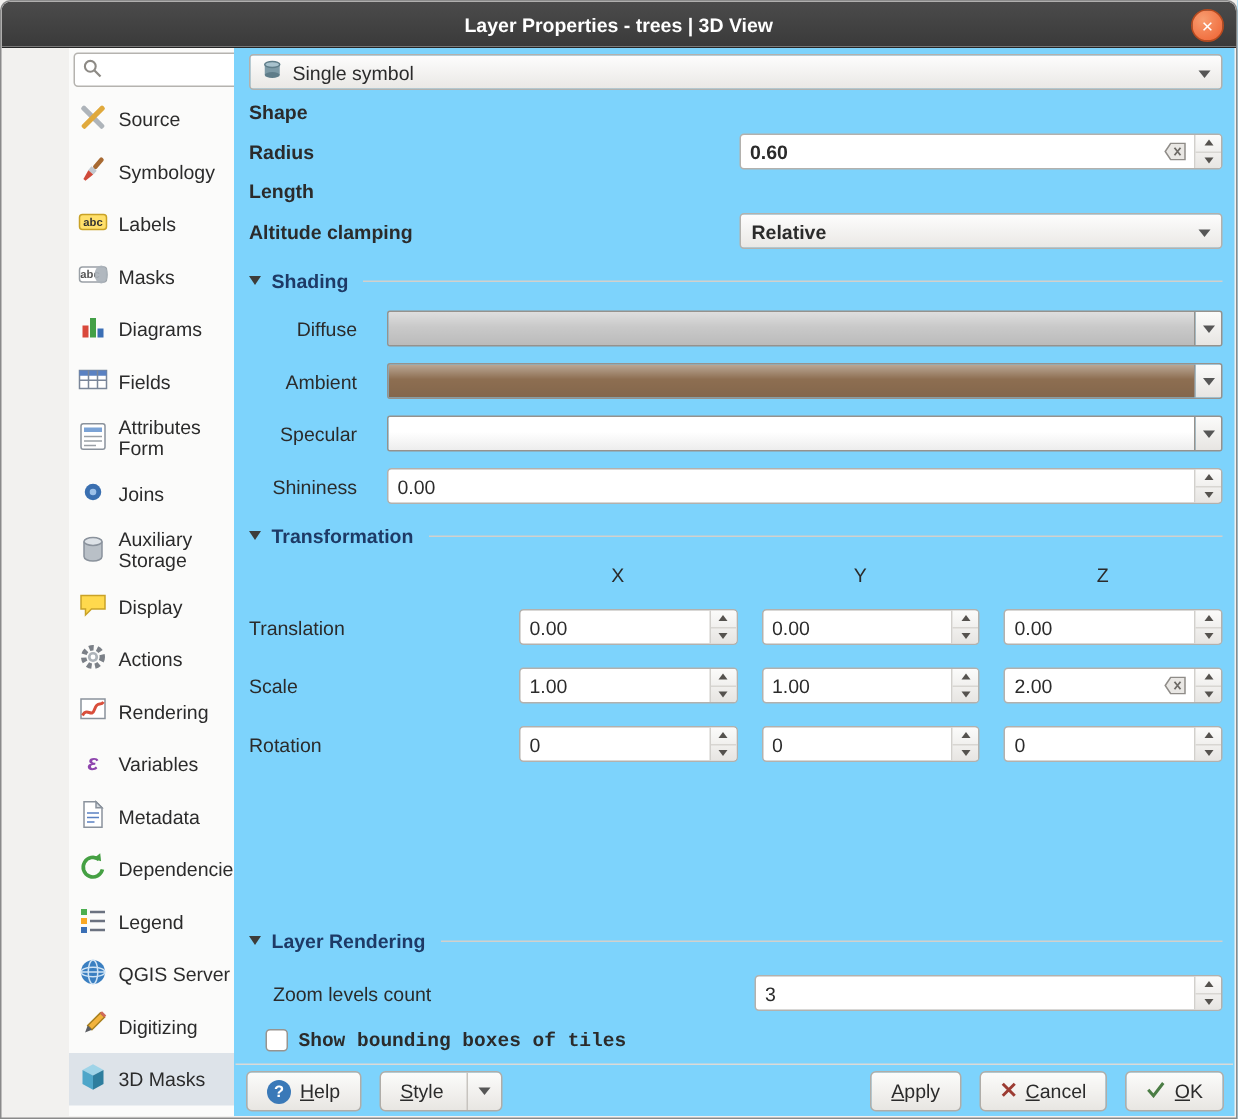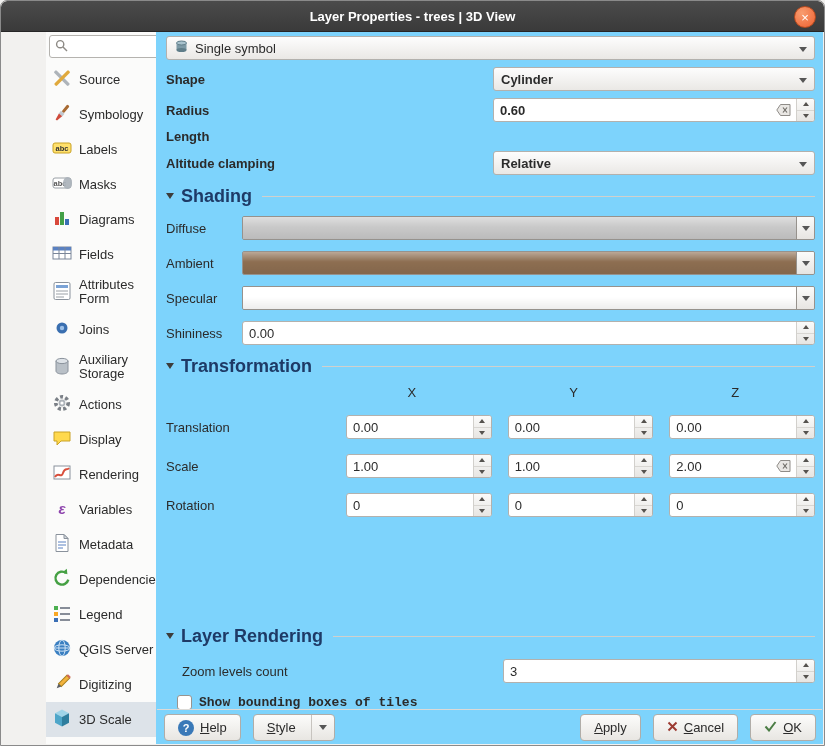--- a/index.html
+++ b/index.html
@@ -43,25 +43,25 @@
   .spin input{border:0;outline:0;flex:1;min-width:0;padding:0 6px;font:inherit;color:#2b2b2b;background:transparent;}
   .spin .clear{display:flex;align-items:center;padding:0 5px;}
   .spin .btns{width:17px;border-left:1px solid #d2d0cc;background:linear-gradient(#fbfbfa,#e7e5e2);display:flex;flex-direction:column;}
   .spin .btns .up,.spin .btns .dn{flex:1;display:flex;align-items:center;justify-content:center;}
   .spin .btns .up{border-bottom:1px solid #d8d6d2;}
   .up::after{content:"";width:0;height:0;border-left:3.5px solid transparent;border-right:3.5px solid transparent;border-bottom:4.5px solid #55524e;}
   .dn::after{content:"";width:0;height:0;border-left:3.5px solid transparent;border-right:3.5px solid transparent;border-top:4.5px solid #55524e;}
   
   .group-h{display:flex;align-items:center;gap:7px;margin-top:12px;height:18px;}
   .group-h .tri{width:0;height:0;border-left:4.5px solid transparent;border-right:4.5px solid transparent;border-top:6px solid #3d3d3b;}
-  .g-title{font-weight:bold;color:#1e3a66;font-size:18px;}
+  .g-title{font-weight:bold;color:#1e3a66;font-size:13px;}
   .g-line{flex:1;height:1px;background:#d2d0cc;margin-left:3px;}
   
   .sh-row{display:flex;align-items:center;margin-top:11px;}
-  .sh-lbl{width:72px;text-align:left;padding-right:4px;flex:0 0 auto;}
+  .sh-lbl{width:72px;text-align:right;padding-right:20px;flex:0 0 auto;}
   .color-btn{flex:1;height:22px;border:1px solid #96928d;border-radius:2px;display:flex;overflow:hidden;}
   .color-fill{flex:1;background-image:linear-gradient(rgba(255,255,255,.4),rgba(255,255,255,0) 45%,rgba(0,0,0,.07));}
   .color-dd{width:17px;border-left:1px solid #96928d;background:linear-gradient(#fbfbfa,#e7e5e2);display:flex;align-items:center;justify-content:center;}
   .color-dd::after{content:"";width:0;height:0;border-left:4px solid transparent;border-right:4px solid transparent;border-top:5px solid #565656;}
   .sh-row .spin{flex:1;}
   
   .tr-row{display:flex;align-items:center;margin-top:15px;gap:16px;}
   .tr-lbl{width:164px;flex:0 0 auto;}
   .tr-cell{flex:1;min-width:0;}
   .tr-cell .spin{width:100%;}
@@ -179,31 +179,31 @@
       </div>
     <div class="side-item two">
         <span><svg width="22" height="22" viewBox="0 0 22 22">
             <path d="M5 6v10c0 1.7 2.7 3 6 3s6-1.3 6-3V6" fill="#b9c0c7" stroke="#8a929c"></path>
             <ellipse cx="11" cy="6" rx="6" ry="2.6" fill="#dde2e7" stroke="#8a929c"></ellipse>
           </svg></span>
         <span class="side-label">Auxiliary Storage</span>
       </div>
     <div class="side-item">
         <span><svg width="22" height="22" viewBox="0 0 22 22">
+            <path d="M3 5h16v9H10l-4 4v-4H3z" fill="#ffd94d" stroke="#c9a227"></path>
+          </svg></span>
+        <span class="side-label">Display</span>
+      </div>
+    <div class="side-item">
+        <span><svg width="22" height="22" viewBox="0 0 22 22">
             <circle cx="11" cy="11" r="6.2" fill="none" stroke="#7b8087" stroke-width="3.6" stroke-dasharray="3 2.3"></circle>
             <circle cx="11" cy="11" r="3.4" fill="#aeb4ba"></circle>
             <circle cx="11" cy="11" r="1.6" fill="#fff"></circle>
           </svg></span>
         <span class="side-label">Actions</span>
-      </div>
-    <div class="side-item">
-        <span><svg width="22" height="22" viewBox="0 0 22 22">
-            <path d="M3 5h16v9H10l-4 4v-4H3z" fill="#ffd94d" stroke="#c9a227"></path>
-          </svg></span>
-        <span class="side-label">Display</span>
       </div>
     <div class="side-item">
         <span><svg width="22" height="22" viewBox="0 0 22 22">
             <rect x="3" y="4" width="16" height="13" fill="#fff" stroke="#8a929c"></rect>
             <path d="M4 15c3-6 6 2 8-4s4-2 6-5" stroke="#d94f3c" stroke-width="2" fill="none"></path>
           </svg></span>
         <span class="side-label">Rendering</span>
       </div>
     <div class="side-item">
         <span><svg width="22" height="22" viewBox="0 0 22 22">
@@ -257,43 +257,39 @@
             </g>
           </svg></span>
         <span class="side-label">Digitizing</span>
       </div>
     <div class="side-item selected">
         <span><svg width="22" height="22" viewBox="0 0 22 22">
             <path d="M11 2.5l7 3.8-7 3.7-7-3.7z" fill="#9fd4e8"></path>
             <path d="M4 6.3l7 3.7v9.5l-7-3.8z" fill="#4ea6c9"></path>
             <path d="M18 6.3l-7 3.7v9.5l7-3.8z" fill="#2e7e9e"></path>
           </svg></span>
-        <span class="side-label">3D Scale</span>
+        <span class="side-label">3D Masks</span>
       </div>
   </div>
 </div>
 
 <div class="main">
 
   <div class="combo" style="width:100%;">
     <span><svg width="15" height="15" viewBox="0 0 15 15">
           <rect x="2.5" y="4" width="10" height="7" fill="#7d9aa6"></rect>
           <ellipse cx="7.5" cy="4" rx="5" ry="2" fill="#a8c2cd" stroke="#5f7d89"></ellipse>
           <ellipse cx="7.5" cy="11" rx="5" ry="2" fill="#5f7d89"></ellipse>
         </svg></span>
     <span>Single symbol</span>
     <span class="arrow"></span>
   </div>
 
   <div class="row">
     <span class="lbl">Shape</span>
-    <div class="ctrl combo">
-      <span>Cylinder</span>
-      <span class="arrow"></span>
-    </div>
   </div>
 
   <div class="row">
     <span class="lbl">Radius</span>
     <div class="ctrl spin">
       <input value="0.60" style="">
       <span class="clear">
           <svg width="15" height="12" viewBox="0 0 15 12">
             <path d="M4.5.5h9.5v11H4.5L.8 6z" fill="#e9e7e4" stroke="#8f8c88"></path>
             <path d="M7 3.5l4 5m0-5l-4 5" stroke="#6e6b67" stroke-width="1.2"></path>

